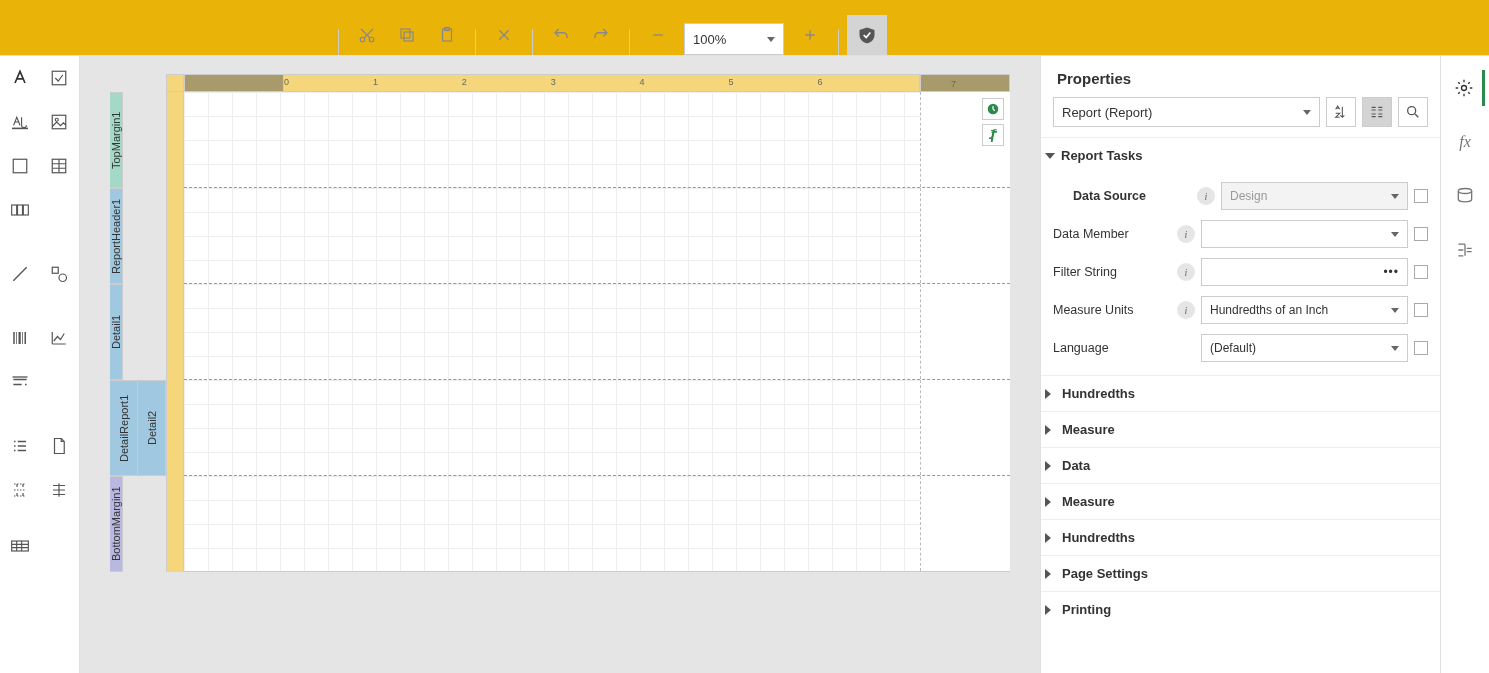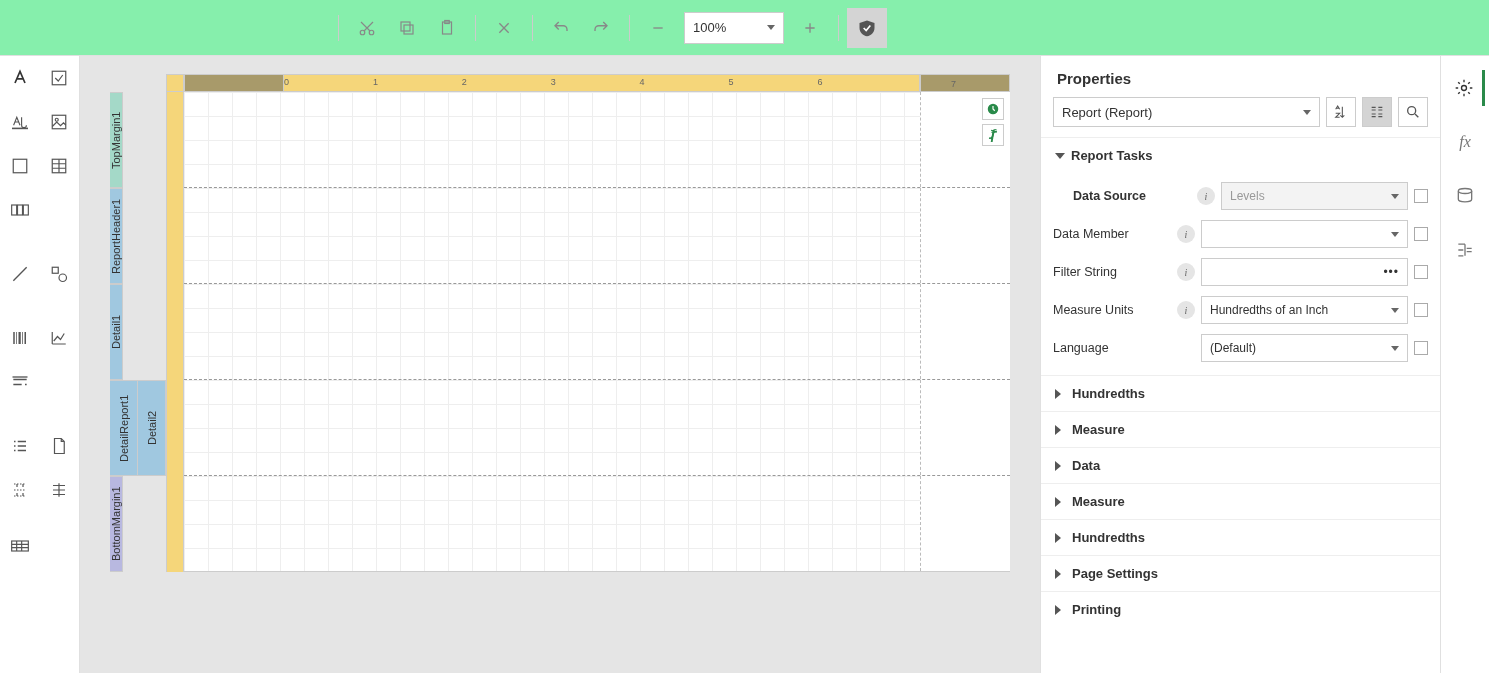--- a/index.html
+++ b/index.html
@@ -1,19 +1,19 @@
 <!DOCTYPE html>
 <html><head>
 <meta charset="utf-8">
 <style>
 * { box-sizing: border-box; margin: 0; padding: 0; }
 body { font-family: "Segoe UI", Arial, sans-serif; font-size: 13px; color: #333; background: #fff; overflow: hidden; width: 1489px; height: 673px; }
 
 
-.top-toolbar { height: 56px; background: #86efac; border-bottom: 1px solid #e0e0e0; display: flex; align-items: center; padding-left: 330px; }
+.top-toolbar { height: 56px; background: #eab308; border-bottom: 1px solid #e0e0e0; display: flex; align-items: flex-end; padding-left: 330px; }
 .toolbar-sep { width: 1px; height: 26px; background: #ccc; margin: 0 8px; }
 .tb-btn { width: 40px; height: 40px; display: flex; align-items: center; justify-content: center; cursor: pointer; color: #888; }
 .zoom-input { width: 100px; height: 32px; border: 1px solid #ccc; background: #fff; padding: 0 8px; display: flex; align-items: center; justify-content: space-between; margin: 0 6px; }
 .zoom-input span { font-size: 13px; }
 .caret { width: 0; height: 0; border-left: 4px solid transparent; border-right: 4px solid transparent; border-top: 5px solid #666; }
 .tb-btn.active { background: #d4d4d4; }
 
 
 .left-toolbox { position: absolute; left: 0; top: 56px; width: 80px; height: 617px; background: #fff; border-right: 1px solid #e0e0e0; }
 .tool-row { display: flex; }
@@ -53,21 +53,21 @@
 .fbtn.green { color:#2a8a4a; }
 
 
 .right-panel { position:absolute; right:49px; top:56px; width:400px; bottom:0; background:#fff; border-left:1px solid #e0e0e0; display:flex; flex-direction:column; }
 .panel-title { padding: 14px 16px 10px; font-size:15px; font-weight:600; }
 .panel-head-row { display:flex; padding: 0 12px 10px; gap:6px; align-items:center; }
 .obj-select { flex:1; height:30px; border:1px solid #ccc; display:flex; align-items:center; justify-content:space-between; padding:0 8px; background:#fff; }
 .icon-btn { width:30px; height:30px; border:1px solid #ccc; display:flex; align-items:center; justify-content:center; cursor:pointer; background:#fff; }
 .icon-btn.active { background:#d4d4d4; }
 
-.section-head { padding:10px 14px; border-top:1px solid #eee; font-size:13px; font-weight:600; cursor:pointer; display:flex; align-items:center; gap:6px; }
+.section-head { padding:10px 4px; border-top:1px solid #eee; font-size:13px; font-weight:600; cursor:pointer; display:flex; align-items:center; gap:6px; }
 .section-head .arrow { width:0; height:0; border-left:5px solid transparent; border-right:5px solid transparent; border-top:6px solid #555; }
 .section-head.collapsed .arrow { border-top:none; border-bottom:none; border-left:6px solid #555; border-top:5px solid transparent; border-bottom:5px solid transparent; }
 
 .prop-list { padding: 4px 12px 8px; }
 .prop-row { display:flex; align-items:center; height:38px; gap:6px; }
 .prop-label { width:118px; font-size:12.5px; }
 .prop-label.bold { font-weight:600;margin-left:20px; }
 .info-i { width:18px; height:18px; border-radius:50%; background:#e5e5e5; display:flex; align-items:center; justify-content:center; font-size:10px; color:#666; font-style:italic; font-family:serif; }
 .prop-input { flex:1; height:28px; border:1px solid #ccc; background:#fff; display:flex; align-items:center; justify-content:space-between; padding:0 8px; font-size:12px; }
 .prop-input.disabled { background:#f3f3f3; color:#999; }
@@ -379,21 +379,21 @@
 
   <div class="section-head">
     <span class="arrow"></span>
     <span>Report Tasks</span>
   </div>
   <div class="prop-list">
     <div class="prop-row">
       <span class="prop-label bold">Data Source</span>
       <span class="info-i">i</span>
       <div class="prop-input disabled">
-        <span>Levels</span>
+        <span>Design</span>
         <span class="caret"></span>
       </div>
       <span class="sq"></span>
     </div>
     <div class="prop-row">
       <span class="prop-label">Data Member</span>
       <span class="info-i">i</span>
       <div class="prop-input">
         <span></span>
         <span class="caret"></span>

